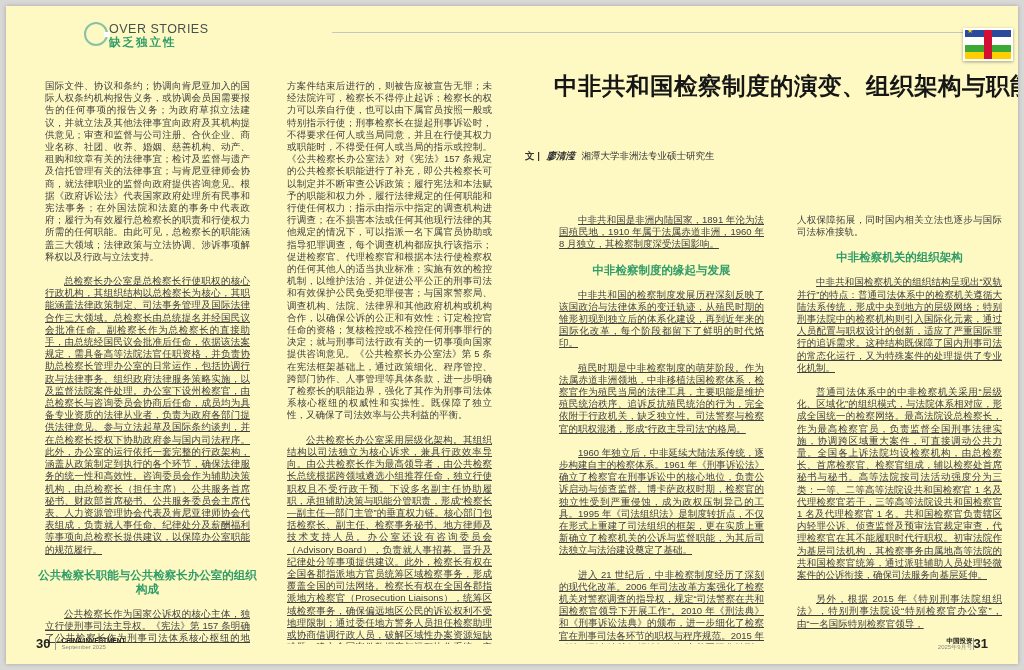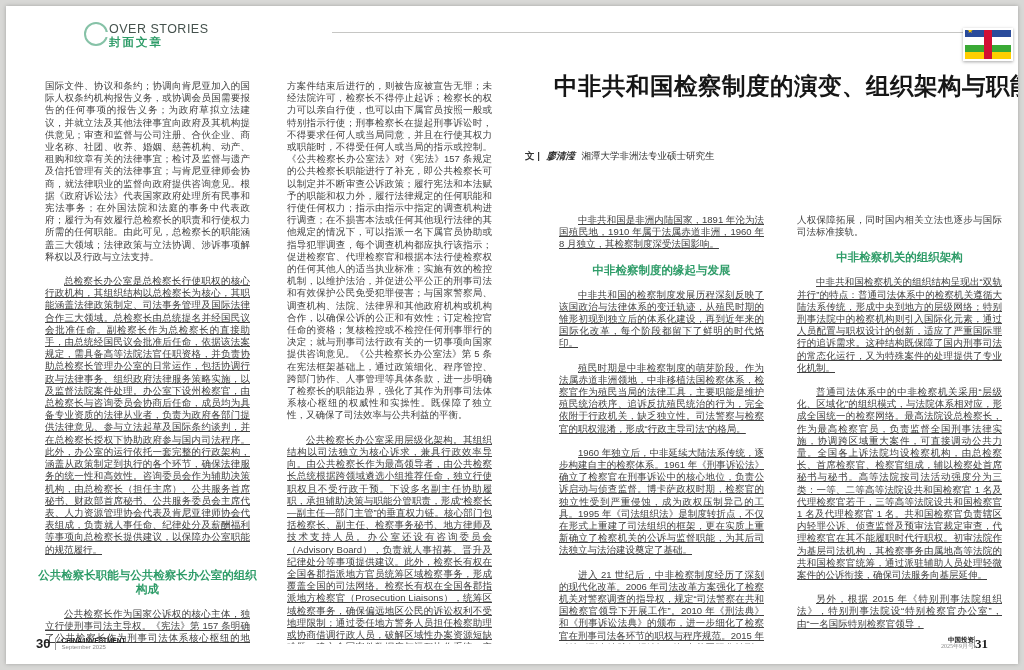--- a/index.html
+++ b/index.html
@@ -4,21 +4,21 @@
 <style>
   html,body{margin:0;padding:0;}
   body{
     width:1024px;height:670px;position:relative;
     background:#d8d8d6;
     font-family:"Liberation Sans","DejaVu Sans",sans-serif;
     -webkit-font-smoothing:antialiased;
   }
   .spread{
     position:absolute;left:6px;top:6px;width:1012px;height:658px;
-    background:#ffffff;
+    background:#fef9c3;
     box-shadow:0 0 4px rgba(0,0,0,.25);
     overflow:hidden;
   }
   
   .logo{position:absolute;left:78px;top:8px;height:36px;}
   .logo-ring{
     position:absolute;left:0;top:8px;width:20px;height:20px;
     border:2.5px solid #86c2a7;border-radius:50%;
   }
   .logo-ring::after{ 
@@ -73,37 +73,37 @@
   }
   .art-byline{
     position:absolute;left:519px;top:144px;width:452px;
     font-size:9.5px;color:#333;
   }
   .art-byline .label{font-weight:bold;}
   .art-byline .name{font-style:italic;font-weight:bold;margin:0 4px;}
   
   .footer{position:absolute;font-size:6.5px;color:#555;}
   .footer-left{left:30px;top:630px;display:flex;align-items:center;gap:5px;}
-  .footer-right{left:690px;top:630px;width:292px;display:flex;justify-content:flex-end;align-items:flex-start;font-family:Liberation Serif, serif;}
+  .footer-right{left:690px;top:630px;width:292px;display:flex;justify-content:flex-end;align-items:center;}
   .pageno{font-size:13px;font-weight:bold;color:#222;}
   .fdiv{width:1px;height:12px;background:#999;}
   .fstack{display:flex;flex-direction:column;line-height:7px;}
   .fstack .mag{font-weight:bold;color:#222;font-size:6.5px;}
   .fstack .date{color:#888;font-size:6px;}
   .fstack.right{text-align:right;align-items:flex-end;}
 </style>
 </head>
 <body>
 
 <div class="spread">
 
   <div class="logo">
     <span class="logo-ring"></span>
     <span class="logo-en">OVER STORIES</span>
-    <span class="logo-zh">封面文章</span>
+    <span class="logo-zh">缺乏独立性</span>
   </div>
   <div class="head-rule"></div>
 
   <div class="flag">
     <div class="flag-inner">
       <div class="flag-stripe" style="top:0;background:#2a4b9b;"></div>
       <div class="flag-stripe" style="top:25%;background:#ffffff;"></div>
       <div class="flag-stripe" style="top:50%;background:#3aa935;"></div>
       <div class="flag-stripe" style="top:75%;background:#ffce00;"></div>
       <div class="flag-band" style="background:#d21034;"></div>

